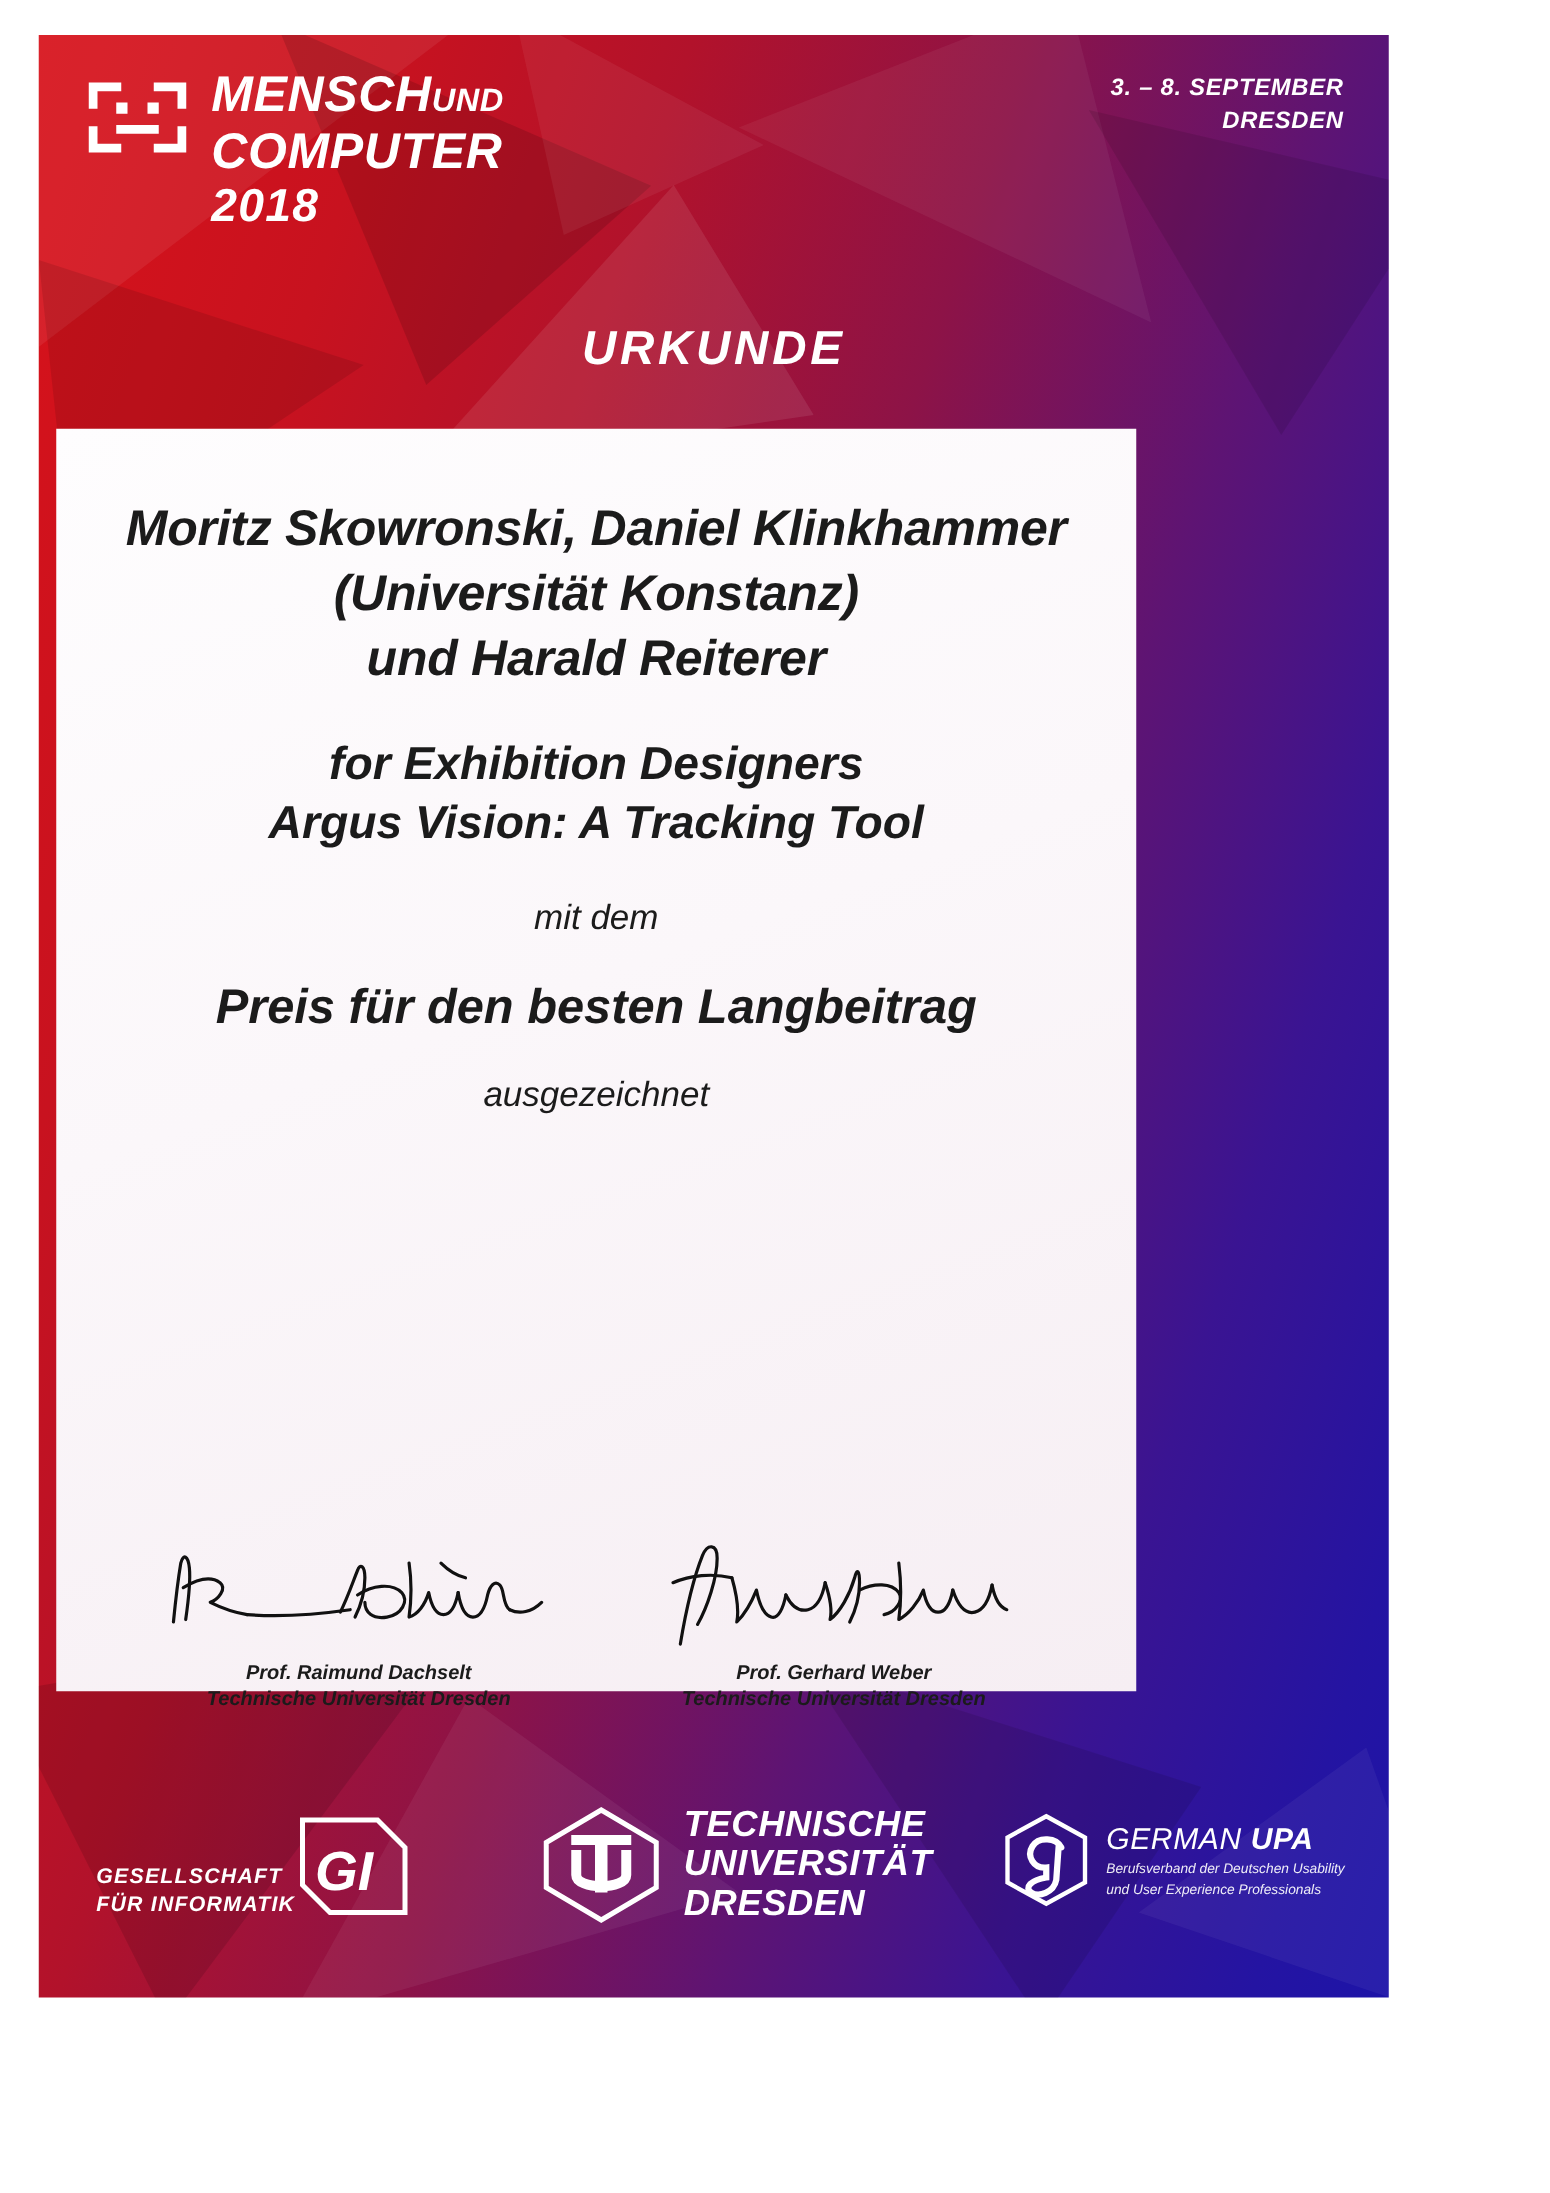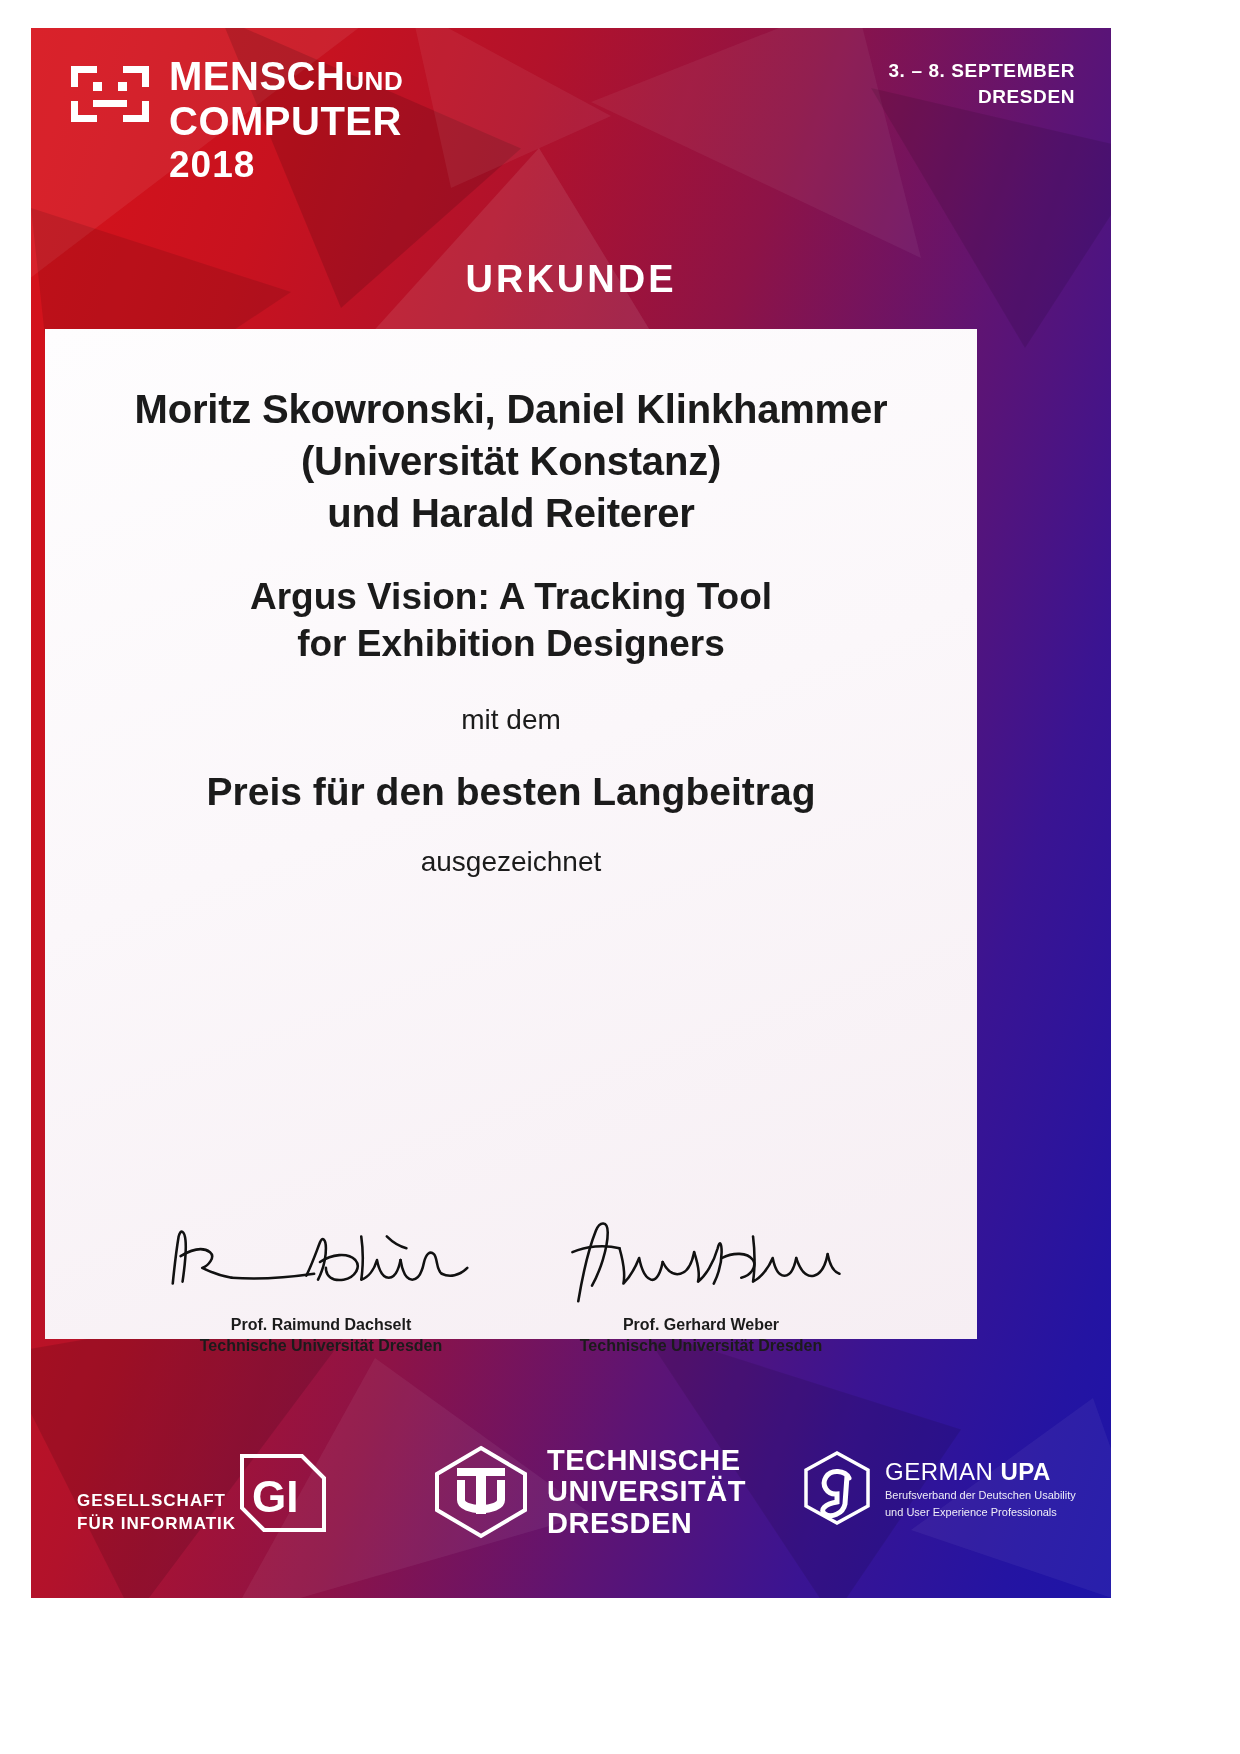--- a/index.html
+++ b/index.html
@@ -32,20 +32,21 @@
     background: linear-gradient(108deg,
         #d8121a 0%,
         #c8121f 18%,
         #b2122b 33%,
         #8d1347 50%,
         #5e1473 66%,
         #3a1492 80%,
         #2414a2 93%,
         #1d14a8 100%);
     box-shadow: 0 0 0 0 rgba(0,0,0,0);
+    font-style: italic;
   }
 
   
   .facet { position: absolute; }
   .f1 { left: -40px; top: -40px; width: 420px; height: 320px;
         background: rgba(255,255,255,0.07);
         clip-path: polygon(0 0, 100% 0, 0 100%); }
   .f2 { left: 190px; top: -10px; width: 300px; height: 290px;
         background: rgba(0,0,0,0.13);
         clip-path: polygon(0 0, 100% 45%, 40% 100%); }
@@ -139,22 +140,22 @@
     color: #ffffff;
     font-size: 38px;
     font-weight: bold;
     letter-spacing: 3px;
   }
 
   
   .panel {
     position: absolute;
     left: 14px;
-    top: 301px;
-    width: 932px;
+    top: 315px;
+    width: 864px;
     height: 1010px;
     background: linear-gradient(160deg, #fefdfe 0%, #fbf7fa 45%, #f6eef3 100%);
   }
 
   .panel-inner {
     position: relative;
     width: 100%;
     height: 100%;
     color: #231f20;
     text-align: center;
@@ -341,22 +342,22 @@
     <div class="panel">
       <div class="panel-inner">
         <div class="recipients">
           <div>Moritz Skowronski, Daniel Klinkhammer</div>
           <div>(Universität Konstanz)</div>
           <div>und Harald Reiterer</div>
         </div>
 
 
         <div class="contrib-title">
+          <div>for Exhibition Designers</div>
           <div>Argus Vision: A Tracking Tool</div>
-          <div>for Exhibition Designers</div>
         </div>
 
         <div class="mid">mit dem</div>
 
         <div class="award">Preis für den besten Langbeitrag</div>
 
         <div class="closing">ausgezeichnet</div>
 
         <div class="signatures">
           <div class="sig-block">

